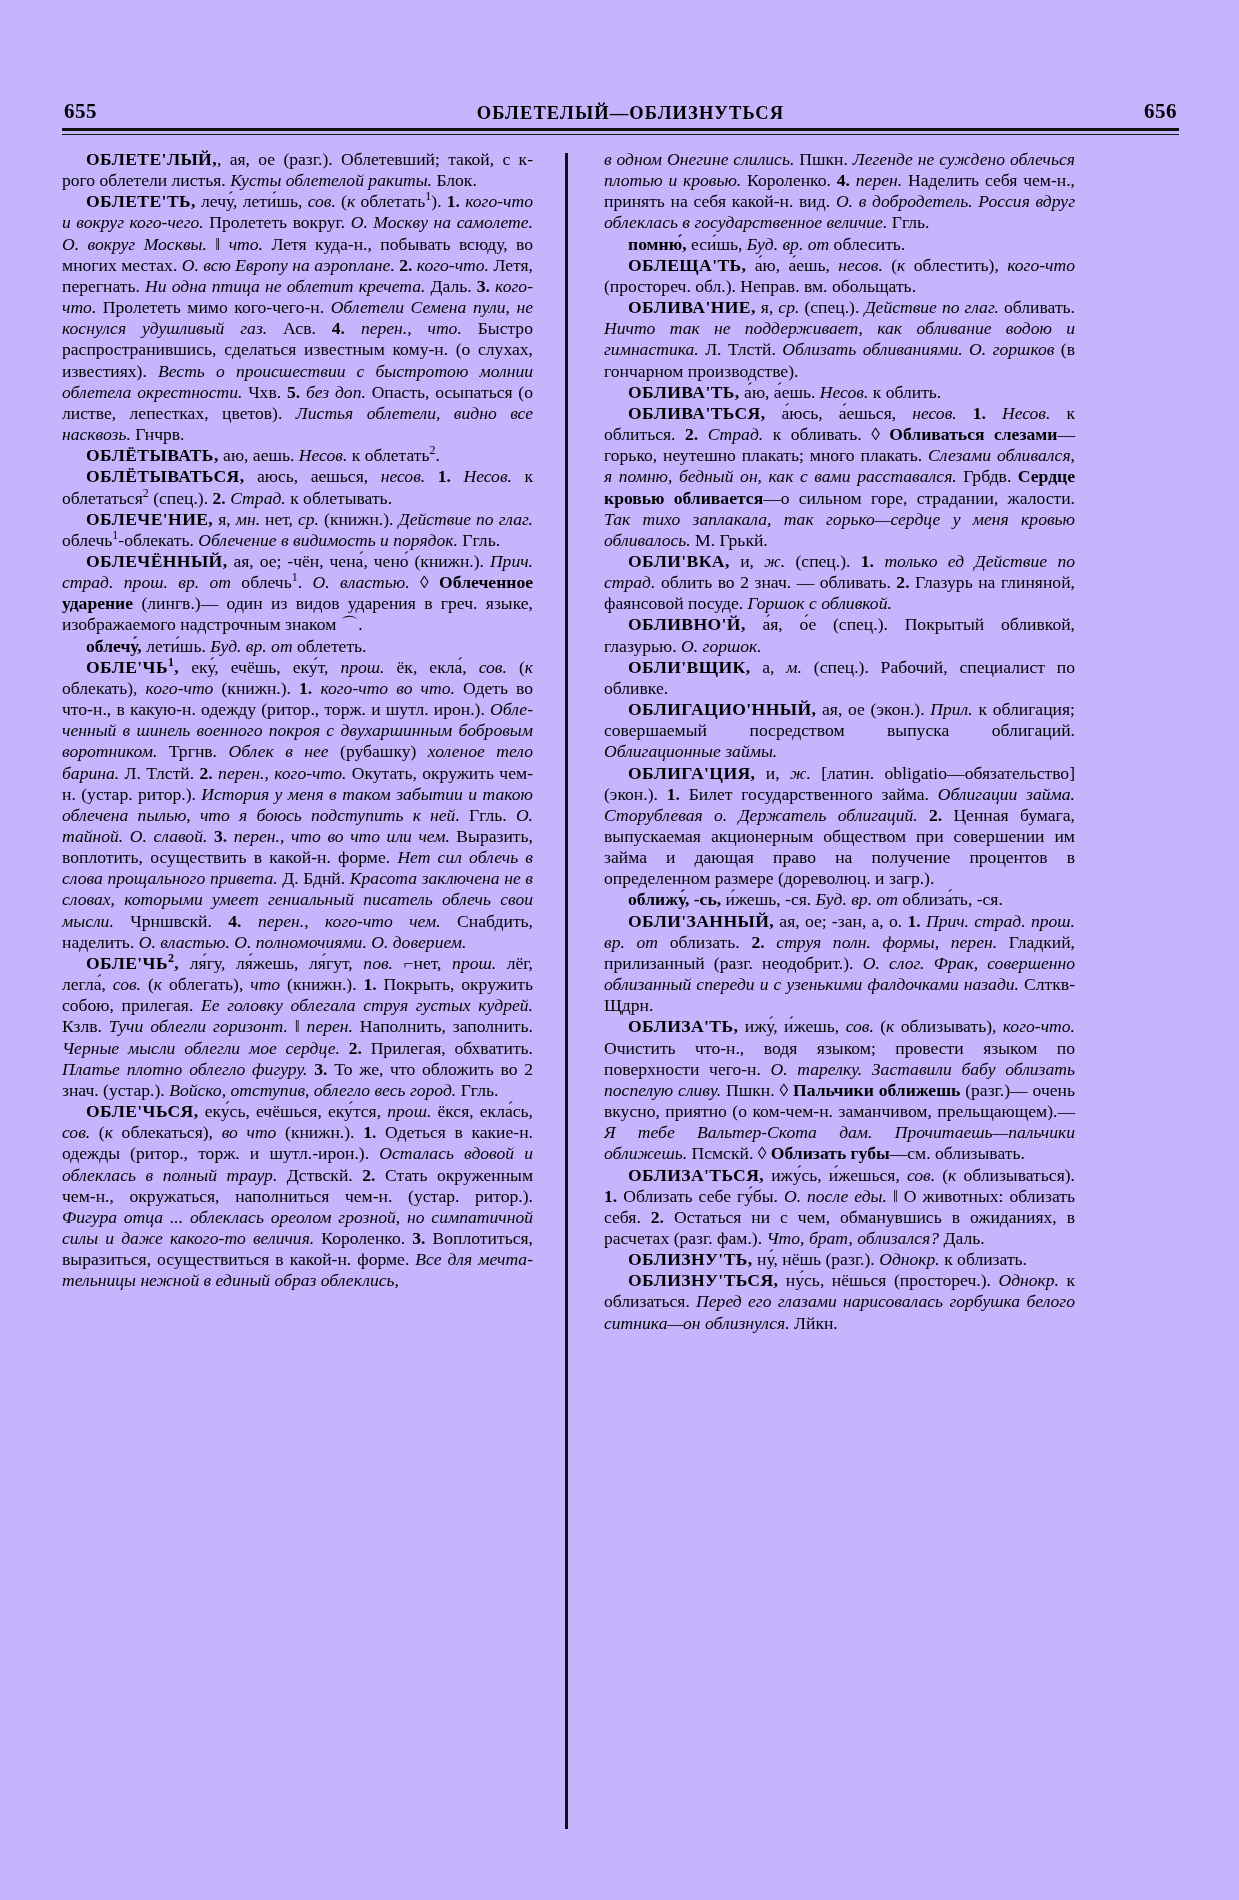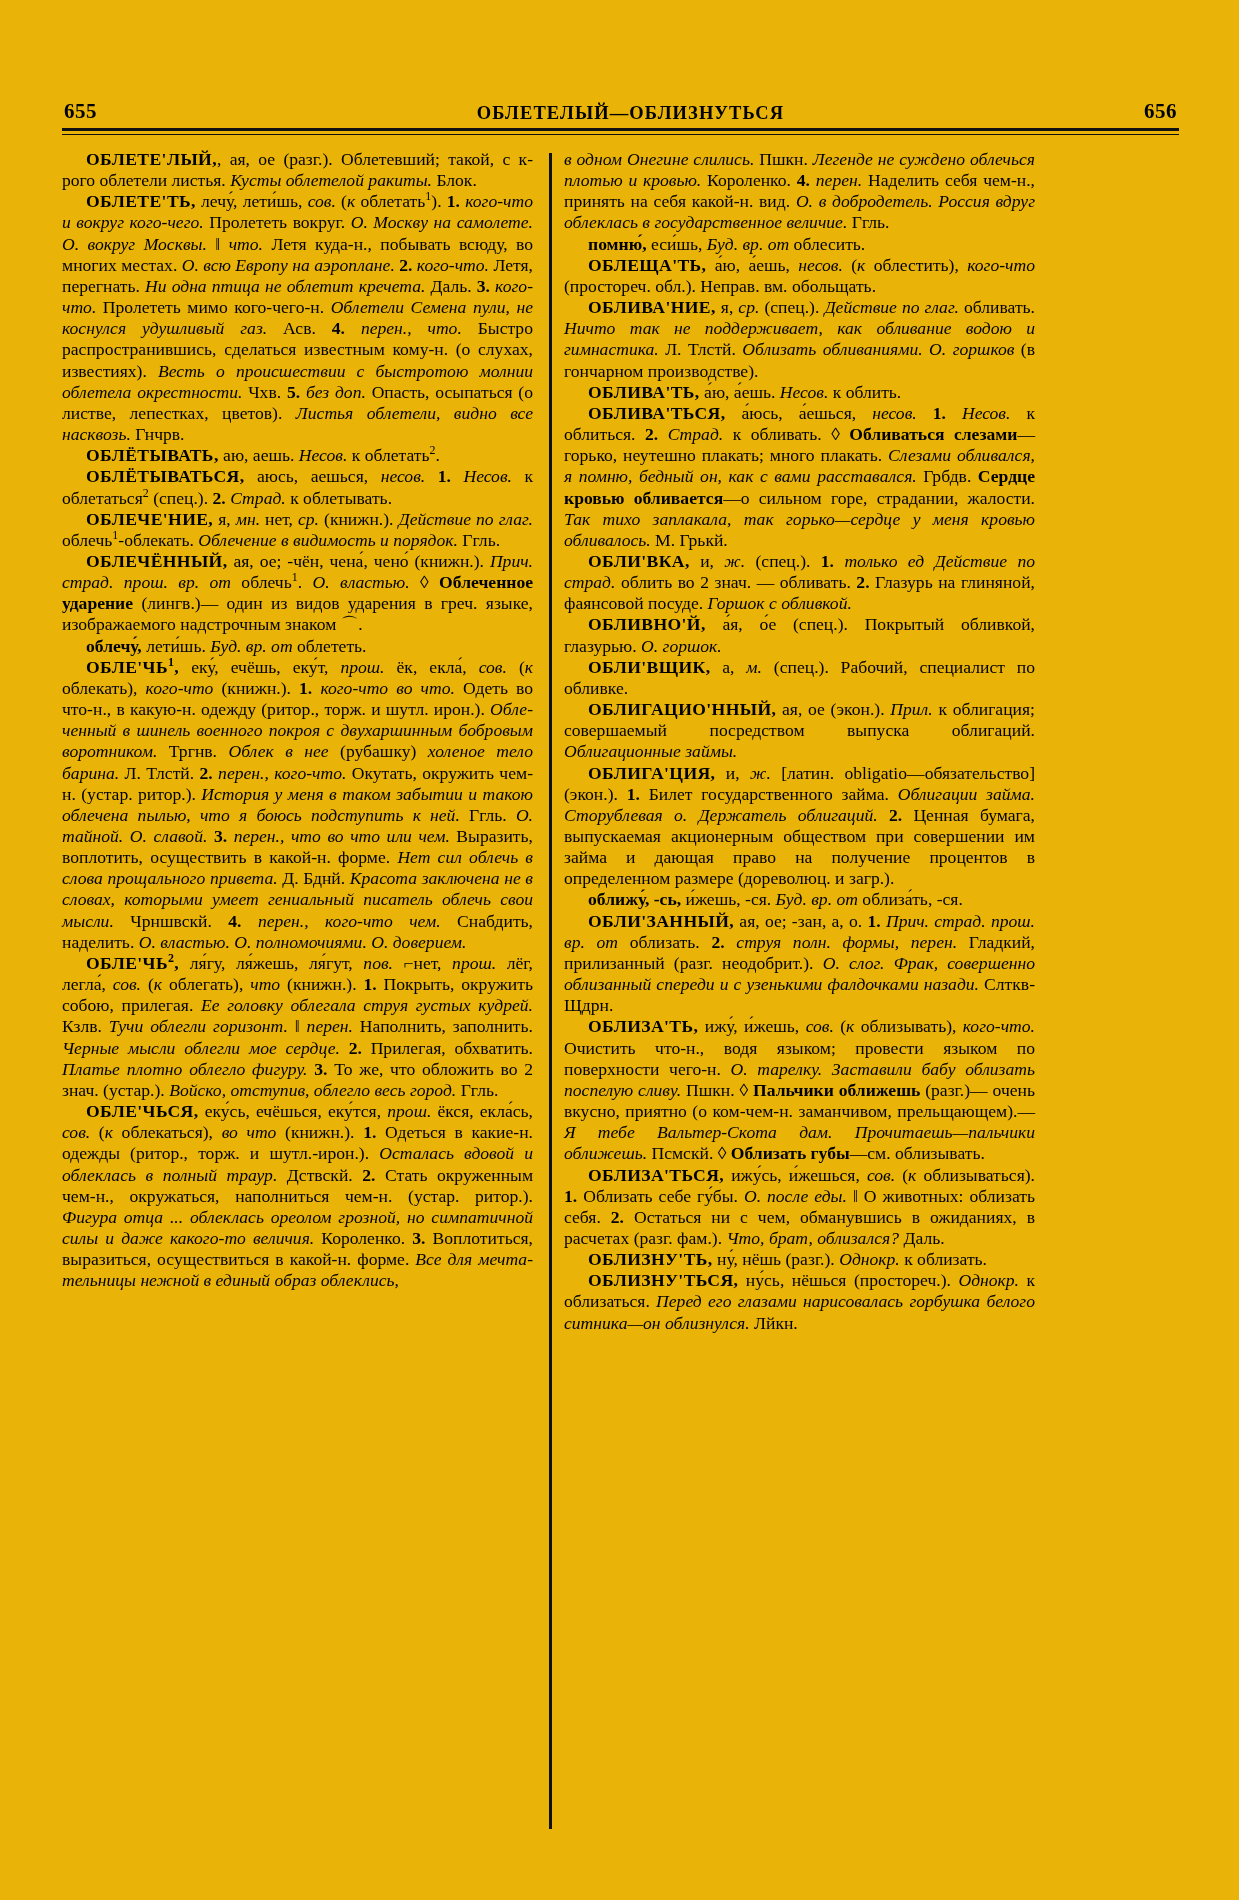--- a/index.html
+++ b/index.html
@@ -14,21 +14,21 @@
     color: #000000;
     -webkit-font-smoothing: none;
   }
 
   .page {
     position: relative;
     width: 1239px;
     height: 1900px;
     box-sizing: border-box;
     padding: 88px 60px 40px 62px;
-    background: #eab308;
+    background: #c4b5fd;
   }
 
   
   .runhead {
     position: relative;
     display: flex;
     align-items: flex-end;
     justify-content: space-between;
     height: 34px;
     padding: 0 2px;
@@ -70,22 +70,22 @@
     height: 1680px;
   }
   .col {
     width: 471px;
     font-size: 17.6px;
     line-height: 1.203;
     text-align: justify;
     text-justify: inter-word;
     hyphens: manual;
   }
-  .col-left  { padding-right: 16px; }
-  .col-right { padding-left: 12px; }
+  .col-left  { padding-right: 32px; }
+  .col-right { padding-left: 36px; }
 
   .gutter {
     width: 3px;
     background: #111;
     margin: 4px 0 0 0;
     align-self: stretch;
     flex: 0 0 3px;
   }
 
   

